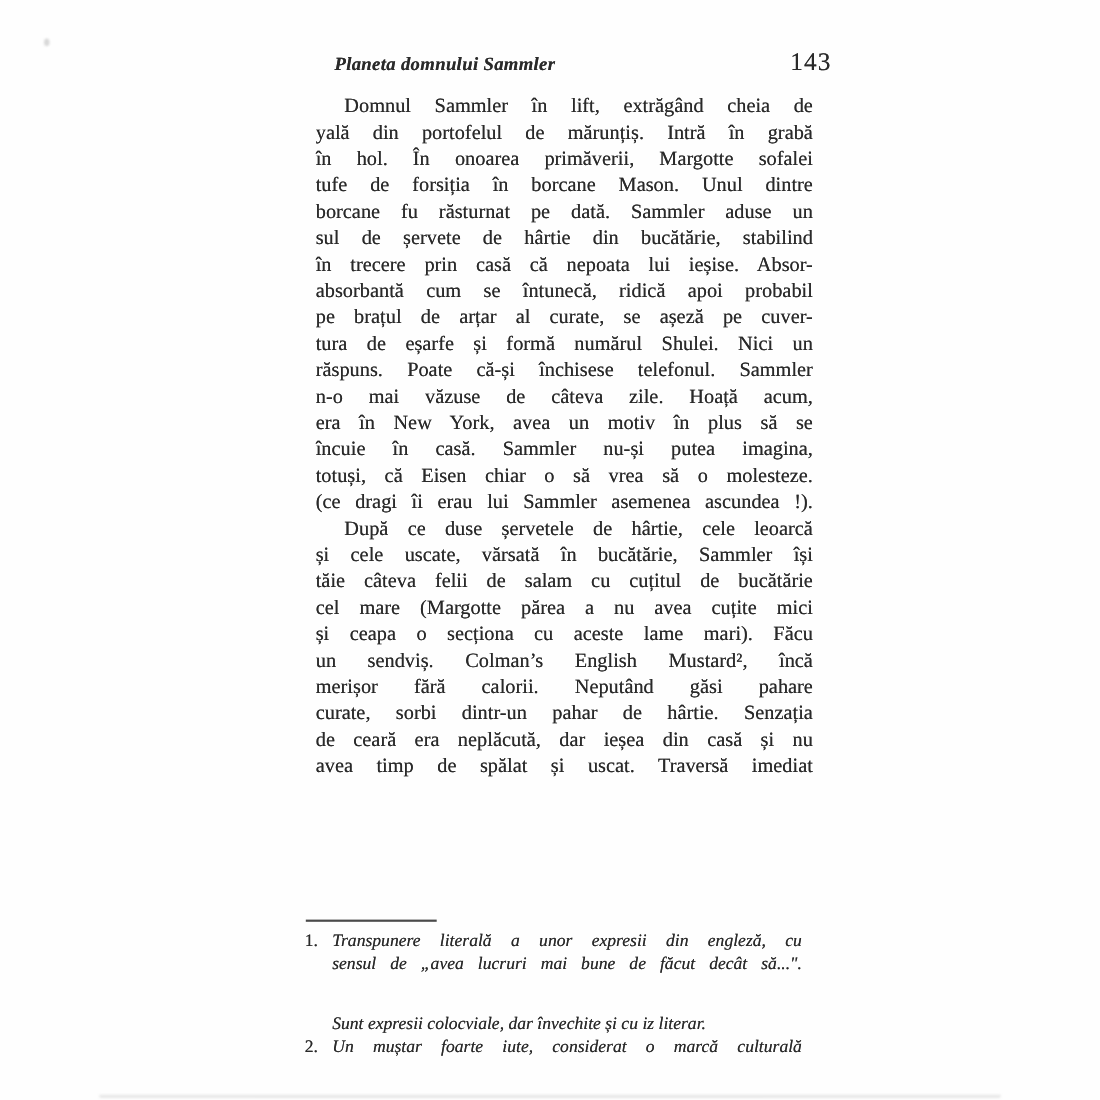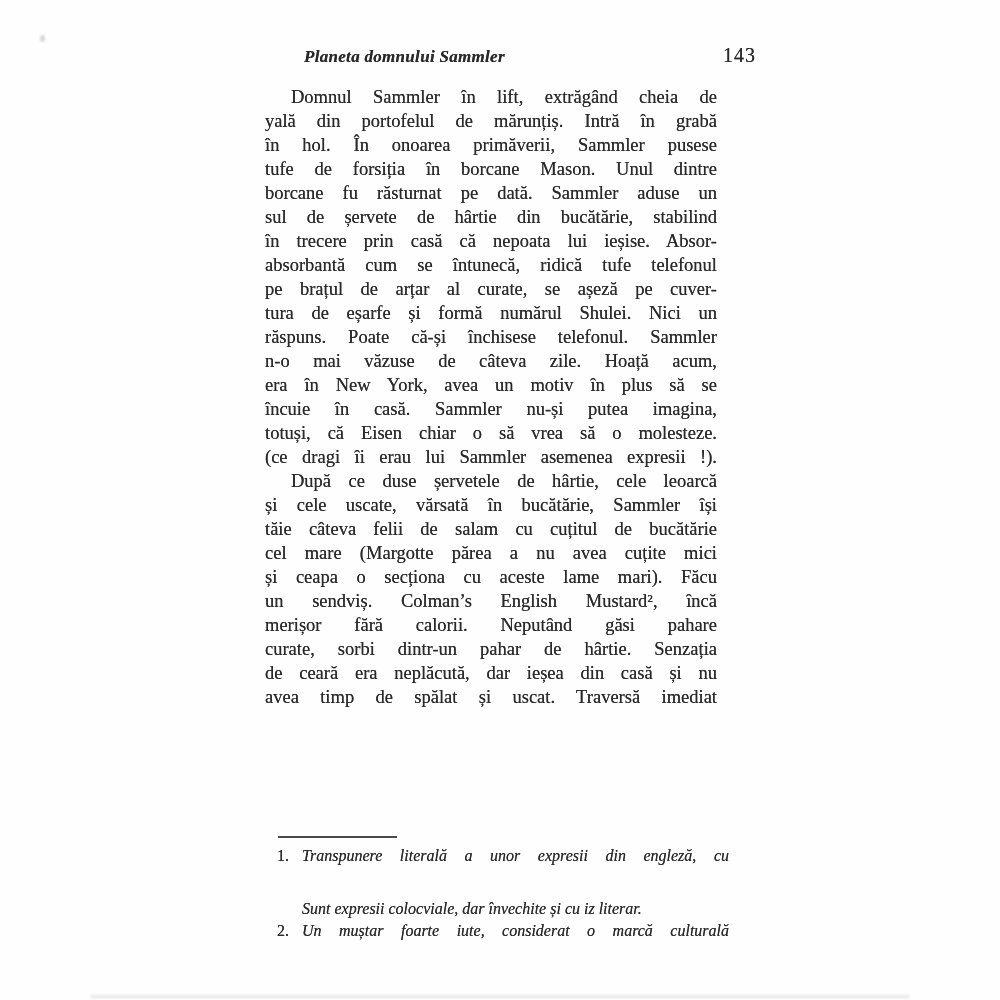--- a/index.html
+++ b/index.html
@@ -31,27 +31,27 @@
     align-items: baseline;
     font-size: 17px;
     margin-left: 27px;
   }
   .running-title {
     font-style: italic;
     font-weight: bold;
     letter-spacing: 0.3px;
   }
   .page-number {
-    font-size: 20px;
+    font-size: 23px;
     letter-spacing: 1px;
   }
 
   .body-text {
     position: absolute;
-    left: 265px;
+    left: 287px;
     top: 85px;
     width: 452px;
     font-size: 18.5px;
     line-height: 24px;
     font-weight: 500;
   }
   .para .line {
     text-align: justify;
     text-align-last: justify;
     white-space: normal;
@@ -131,34 +131,34 @@
 
   <div class="page-header">
     <span class="running-title ink">Planeta domnului Sammler</span>
     <span class="page-number ink">143</span>
   </div>
 
   <div class="body-text ink">
       <div class="para">
         <div class="line indent">Domnul Sammler în lift, extrăgând cheia de</div>
         <div class="line">yală din portofelul de mărunțiș. Intră în grabă</div>
-        <div class="line">în hol. În onoarea primăverii, Sammler pusese</div>
+        <div class="line">în hol. În onoarea primăverii, Margotte sofalei</div>
         <div class="line">tufe de forsiția în borcane Mason. Unul dintre</div>
         <div class="line">borcane fu răsturnat pe dată. Sammler aduse un</div>
         <div class="line">sul de șervete de hârtie din bucătărie, stabilind</div>
         <div class="line">în trecere prin casă că nepoata lui ieșise. Absor-</div>
-        <div class="line">absorbantă cum se întunecă, ridică tufe telefonul</div>
+        <div class="line">absorbantă cum se întunecă, ridică apoi probabil</div>
         <div class="line">pe brațul de arțar al curate, se așeză pe cuver-</div>
         <div class="line">tura de eșarfe și formă numărul Shulei. Nici un</div>
         <div class="line">răspuns. Poate că-și închisese telefonul. Sammler</div>
         <div class="line">n-o mai văzuse de câteva zile. Hoață acum,</div>
         <div class="line">era în New York, avea un motiv în plus să se</div>
         <div class="line">încuie în casă. Sammler nu-și putea imagina,</div>
         <div class="line">totuși, că Eisen chiar o să vrea să o molesteze.</div>
-        <div class="line">(ce dragi îi erau lui Sammler asemenea expresii !).</div>
+        <div class="line">(ce dragi îi erau lui Sammler asemenea ascundea !).</div>
       </div>
       <div class="para">
         <div class="line indent">După ce duse șervetele de hârtie, cele leoarcă</div>
         <div class="line">și cele uscate, vărsată în bucătărie, Sammler își</div>
         <div class="line">tăie câteva felii de salam cu cuțitul de bucătărie</div>
         <div class="line">cel mare (Margotte părea a nu avea cuțite mici</div>
         <div class="line">și ceapa o secționa cu aceste lame mari). Făcu</div>
         <div class="line">un sendviș. Colman’s English Mustard², încă</div>
         <div class="line">merișor fără calorii. Neputând găsi pahare</div>
         <div class="line">curate, sorbi dintr-un pahar de hârtie. Senzația</div>
@@ -167,20 +167,21 @@
       </div>
     </div>
 
   <div class="footnote-rule"></div>
 
   <div class="footnotes ink">
       <div class="footnote">
         <div class="fn-num">1.</div>
         <div class="fn-lines">
           <div class="line">Transpunere literală a unor expresii din engleză, cu</div>
+          <div class="line">sensul de „avea lucruri mai bune de făcut decât să...".</div>
           <div class="line no-justify">Sunt expresii colocviale, dar învechite și cu iz literar.</div>
         </div>
       </div>
       <div class="footnote">
         <div class="fn-num">2.</div>
         <div class="fn-lines">
           <div class="line">Un muștar foarte iute, considerat o marcă culturală</div>
         </div>
       </div>
     </div>

